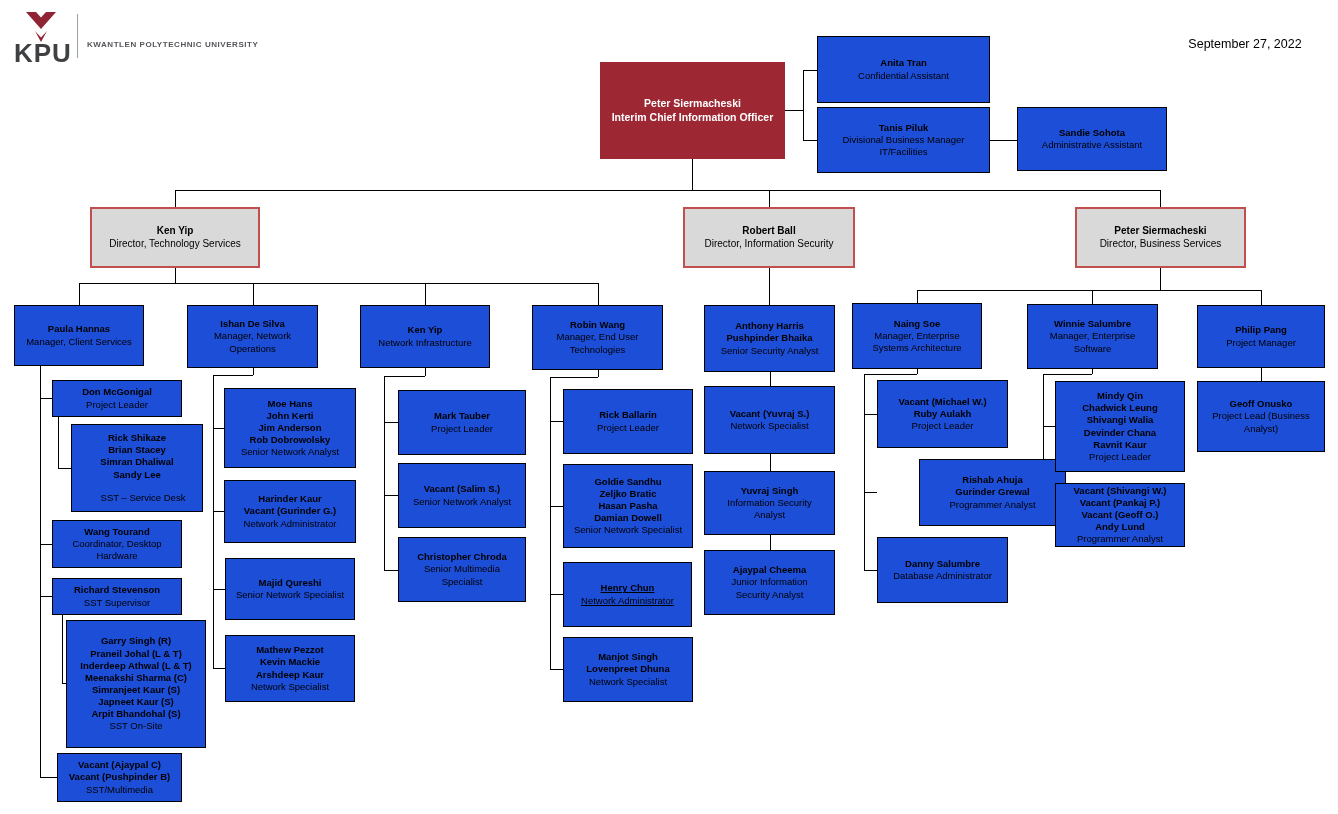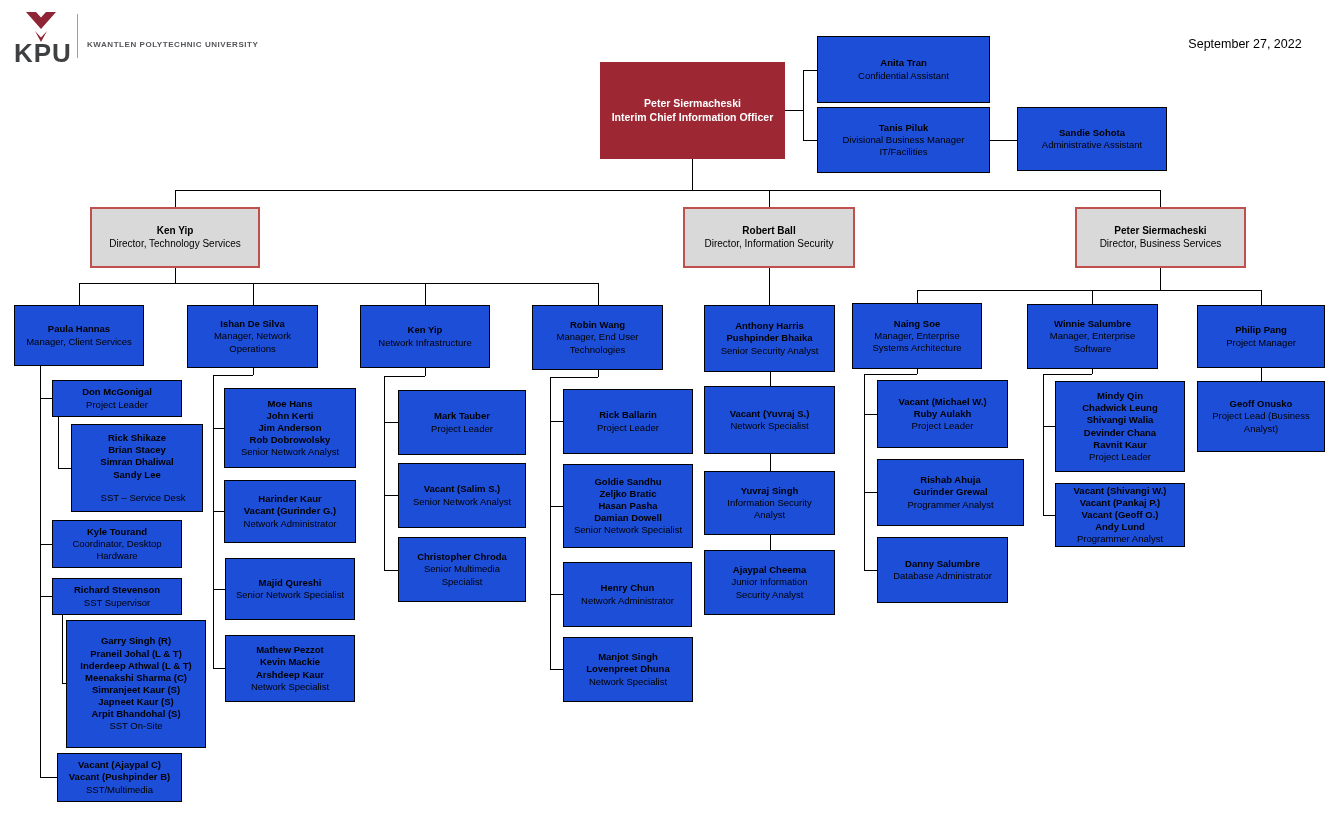--- a/index.html
+++ b/index.html
@@ -133,21 +133,21 @@
     <div class="title">Project Leader</div>
   </div>
   <div class="box gap" style="left:71px;top:424px;width:132px;height:88px;">
     <div class="names">Rick Shikaze
 Brian Stacey
 Simran Dhaliwal
 Sandy Lee</div>
     <div class="title">SST – Service Desk</div>
   </div>
   <div class="box" style="left:52px;top:520px;width:130px;height:48px;">
-    <div class="names">Kyle Tourand</div>
+    <div class="names">Wang Tourand</div>
     <div class="title">Coordinator, Desktop
 Hardware</div>
   </div>
   <div class="box" style="left:52px;top:578px;width:130px;height:37px;">
     <div class="names">Richard Stevenson</div>
     <div class="title">SST Supervisor</div>
   </div>
   <div class="box" style="left:57px;top:753px;width:125px;height:49px;">
     <div class="names">Vacant (Ajaypal C)
 Vacant (Pushpinder B)</div>
@@ -205,21 +205,21 @@
     <div class="names">Rick Ballarin</div>
     <div class="title">Project Leader</div>
   </div>
   <div class="box" style="left:563px;top:464px;width:130px;height:84px;">
     <div class="names">Goldie Sandhu
 Zeljko Bratic
 Hasan Pasha
 Damian Dowell</div>
     <div class="title">Senior Network Specialist</div>
   </div>
-  <div class="box" style="left:563px;top:562px;width:129px;height:65px;">
+  <div class="box" style="left:563px;top:562px;width:129px;height:65px;text-decoration:underline;">
     <div class="names">Henry Chun</div>
     <div class="title">Network Administrator</div>
   </div>
   <div class="box" style="left:563px;top:637px;width:130px;height:65px;">
     <div class="names">Manjot Singh
 Lovenpreet Dhuna</div>
     <div class="title">Network Specialist</div>
   </div>
 
   <div class="box" style="left:704px;top:386px;width:131px;height:68px;">
@@ -235,21 +235,21 @@
     <div class="names">Ajaypal Cheema</div>
     <div class="title">Junior Information
 Security Analyst</div>
   </div>
 
   <div class="box" style="left:877px;top:380px;width:131px;height:68px;">
     <div class="names">Vacant (Michael W.)
 Ruby Aulakh</div>
     <div class="title">Project Leader</div>
   </div>
-  <div class="box" style="left:877px;top:459px;width:147px;height:67px;">
+  <div class="box" style="left:919px;top:459px;width:147px;height:67px;">
     <div class="names">Rishab Ahuja
 Gurinder Grewal</div>
     <div class="title">Programmer Analyst</div>
   </div>
   <div class="box" style="left:877px;top:537px;width:131px;height:66px;">
     <div class="names">Danny Salumbre</div>
     <div class="title">Database Administrator</div>
   </div>
 
   <div class="box" style="left:1055px;top:381px;width:130px;height:91px;">

